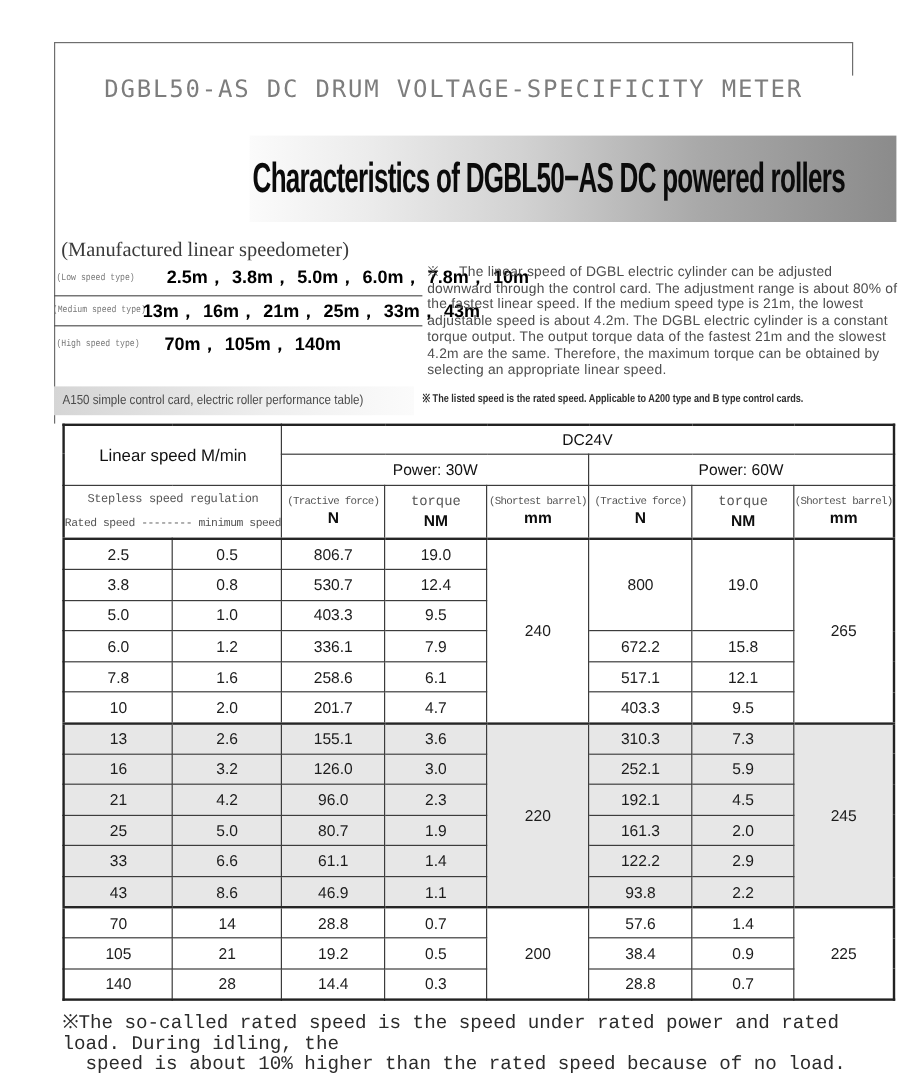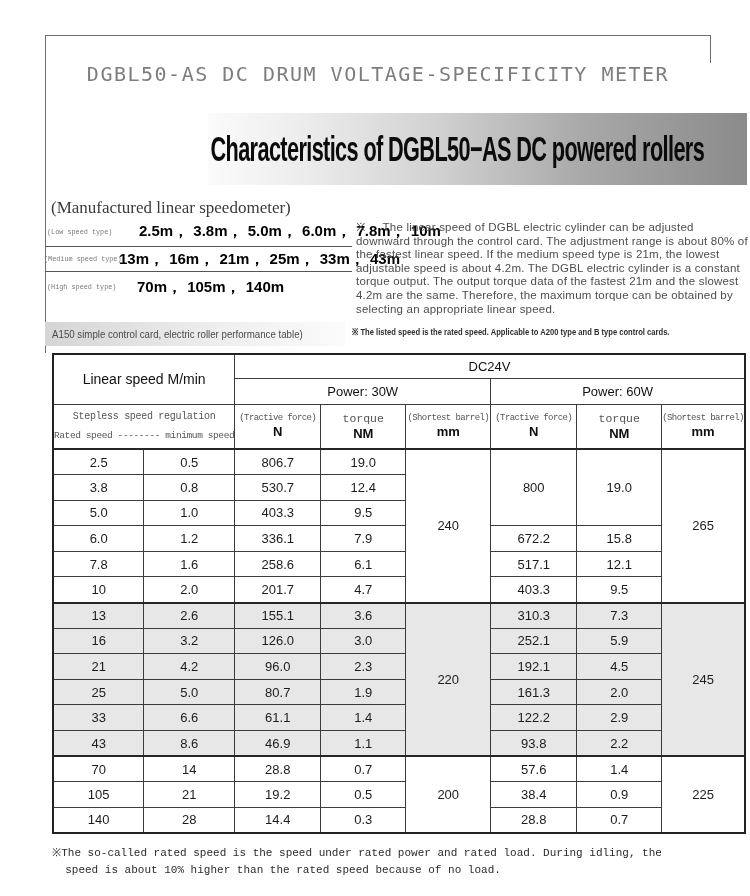--- a/index.html
+++ b/index.html
@@ -67,21 +67,21 @@
     letter-spacing:-.6px;text-align:center;}
   .perf tr.h3 th:nth-child(3) .lbl,.perf tr.h3 th:nth-child(6) .lbl{
     font-size:11.5px;letter-spacing:0;}
   .subcol .unit{font-size:13px;font-weight:700;color:#0d0d0d;margin-top:1px;}
   .perf tbody td{font-size:13px;color:#1c1c1c;}
   .perf tbody tr.shaded td{background:#e7e7e7;}
   .perf tbody tr.block-start td{border-top:2.5px solid #262626;}
   .perf thead tr.h3 th{border-bottom:2.5px solid #262626;}
 
   .footnote{left:52px;top:845px;font-family:"Liberation Mono",monospace;
-    font-size:11px;line-height:17px;color:#2b2b2b;white-space:pre-wrap;}
+    font-size:16px;line-height:17px;color:#2b2b2b;white-space:pre-wrap;}
 </style>
 </head>
 <body>
 
 <div class="page">
 
   <div class="abs frame-top"></div>
   <div class="abs frame-right"></div>
   <div class="abs frame-left"></div>
 

